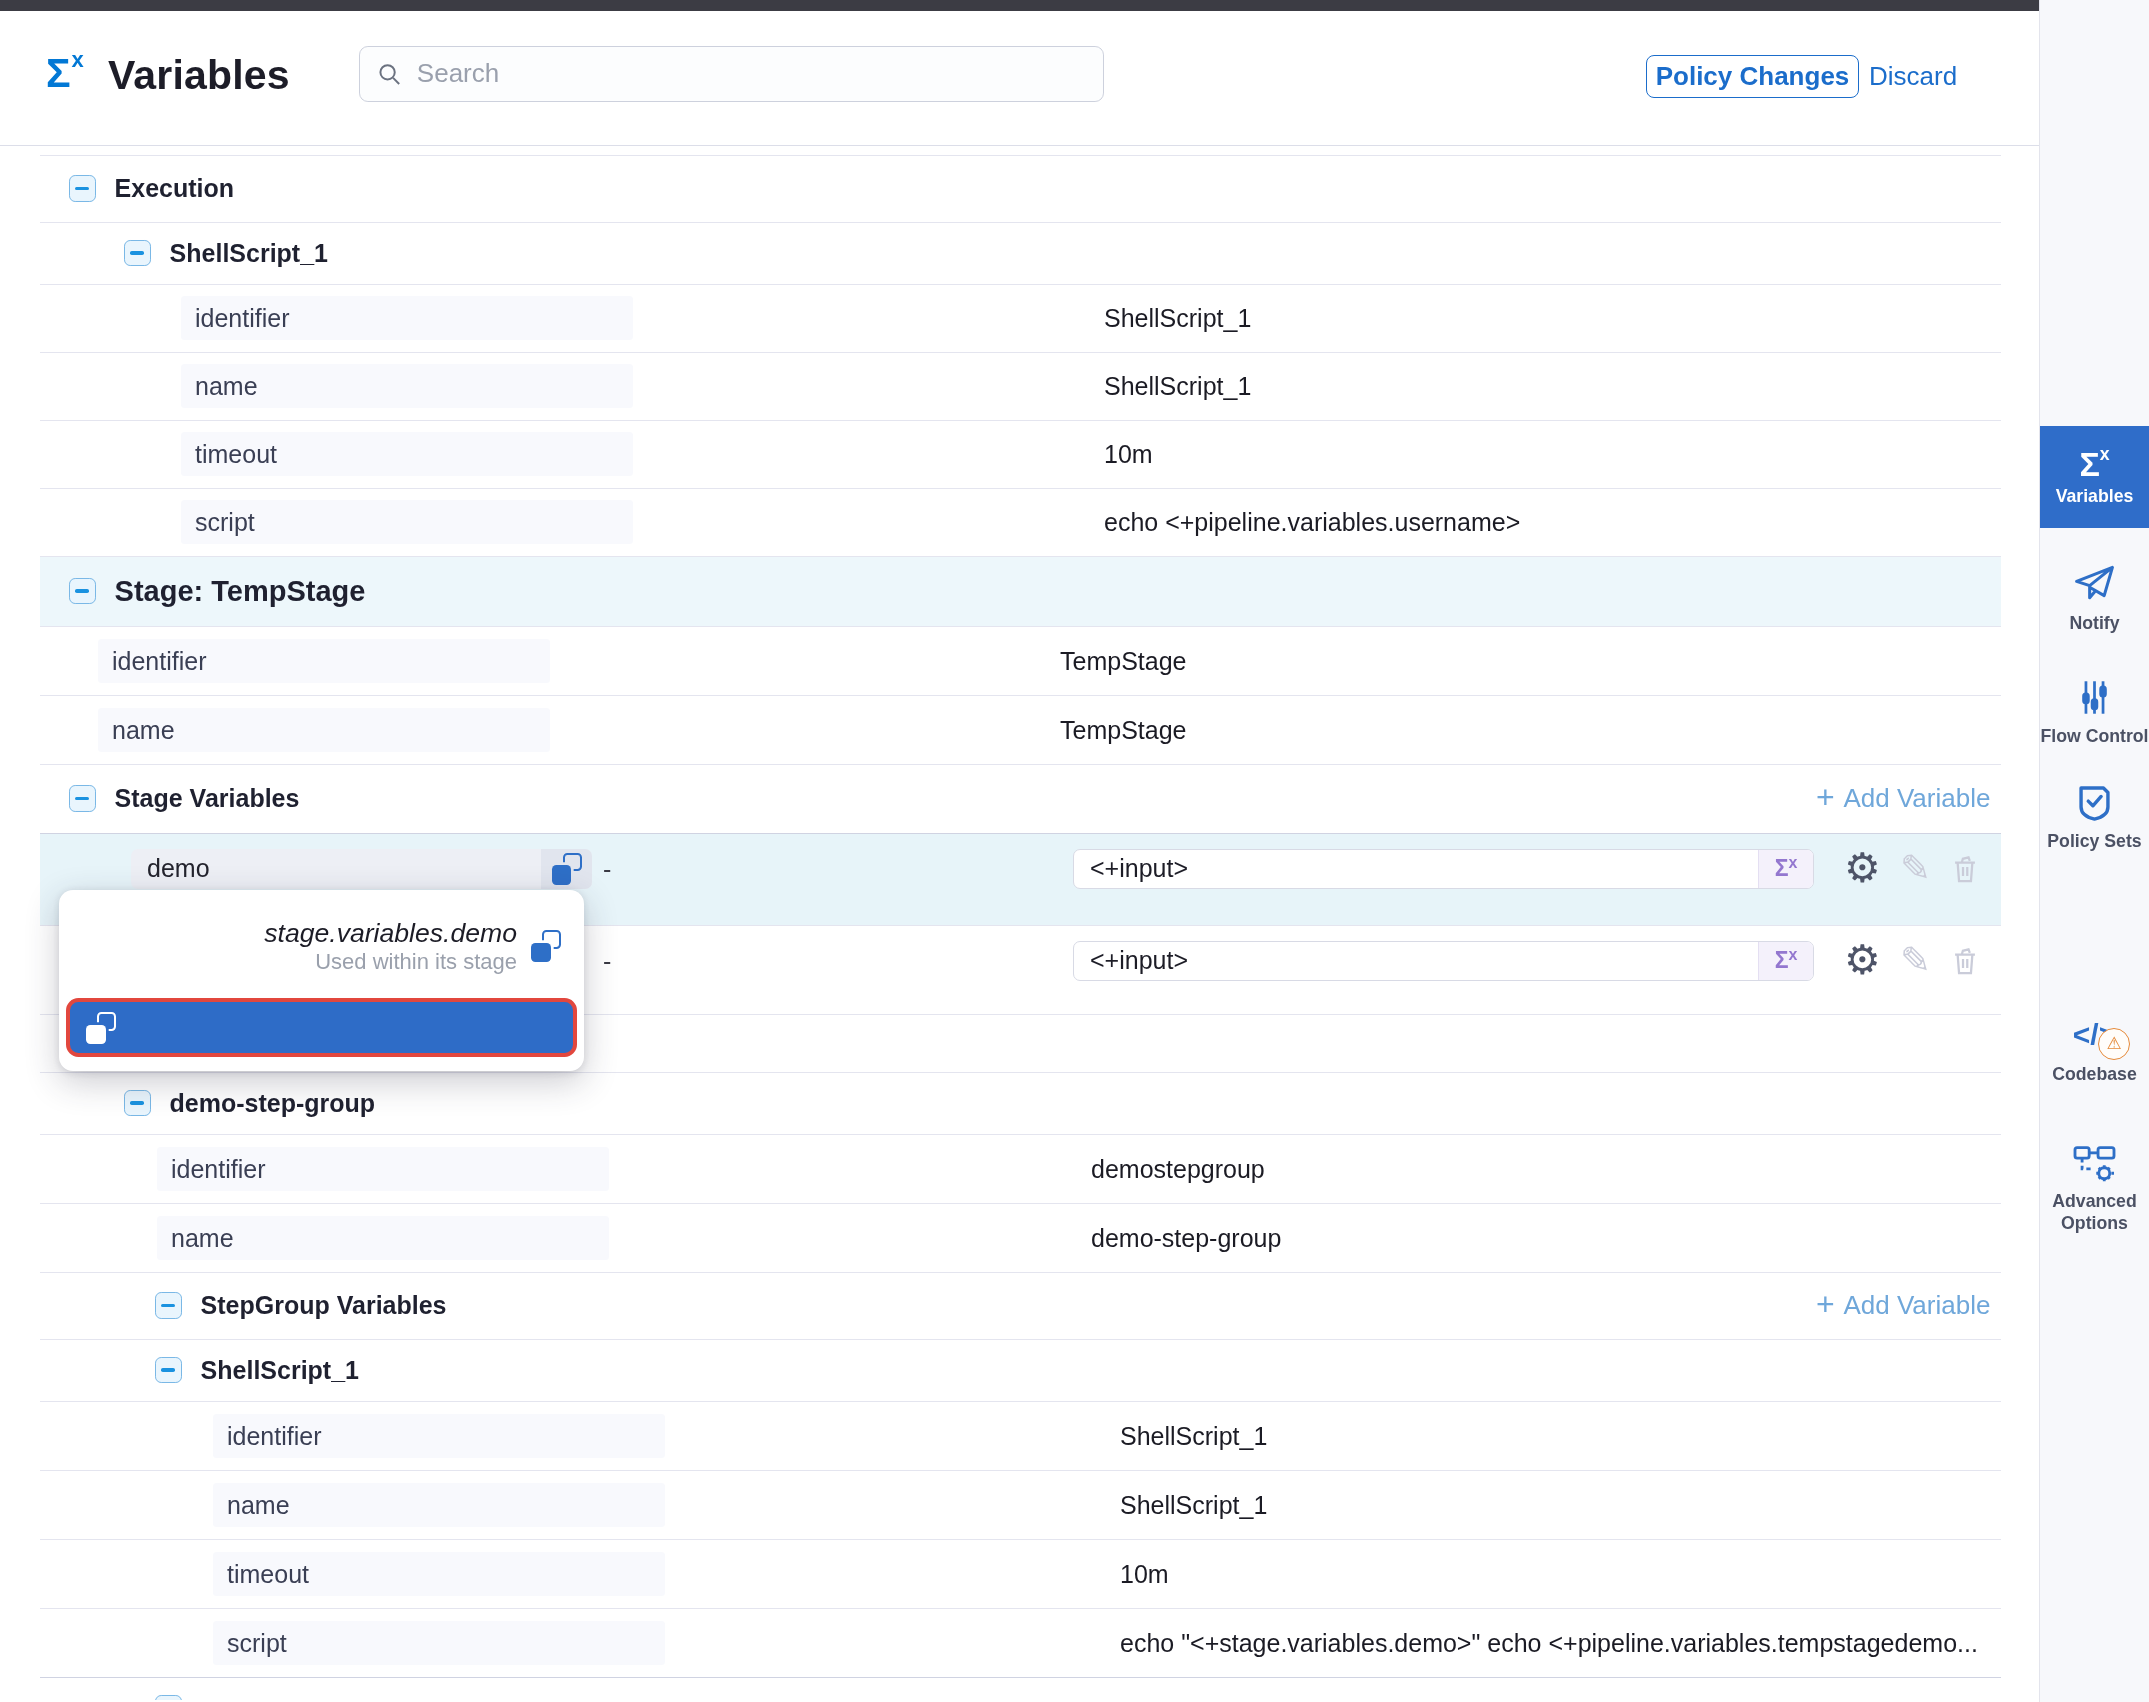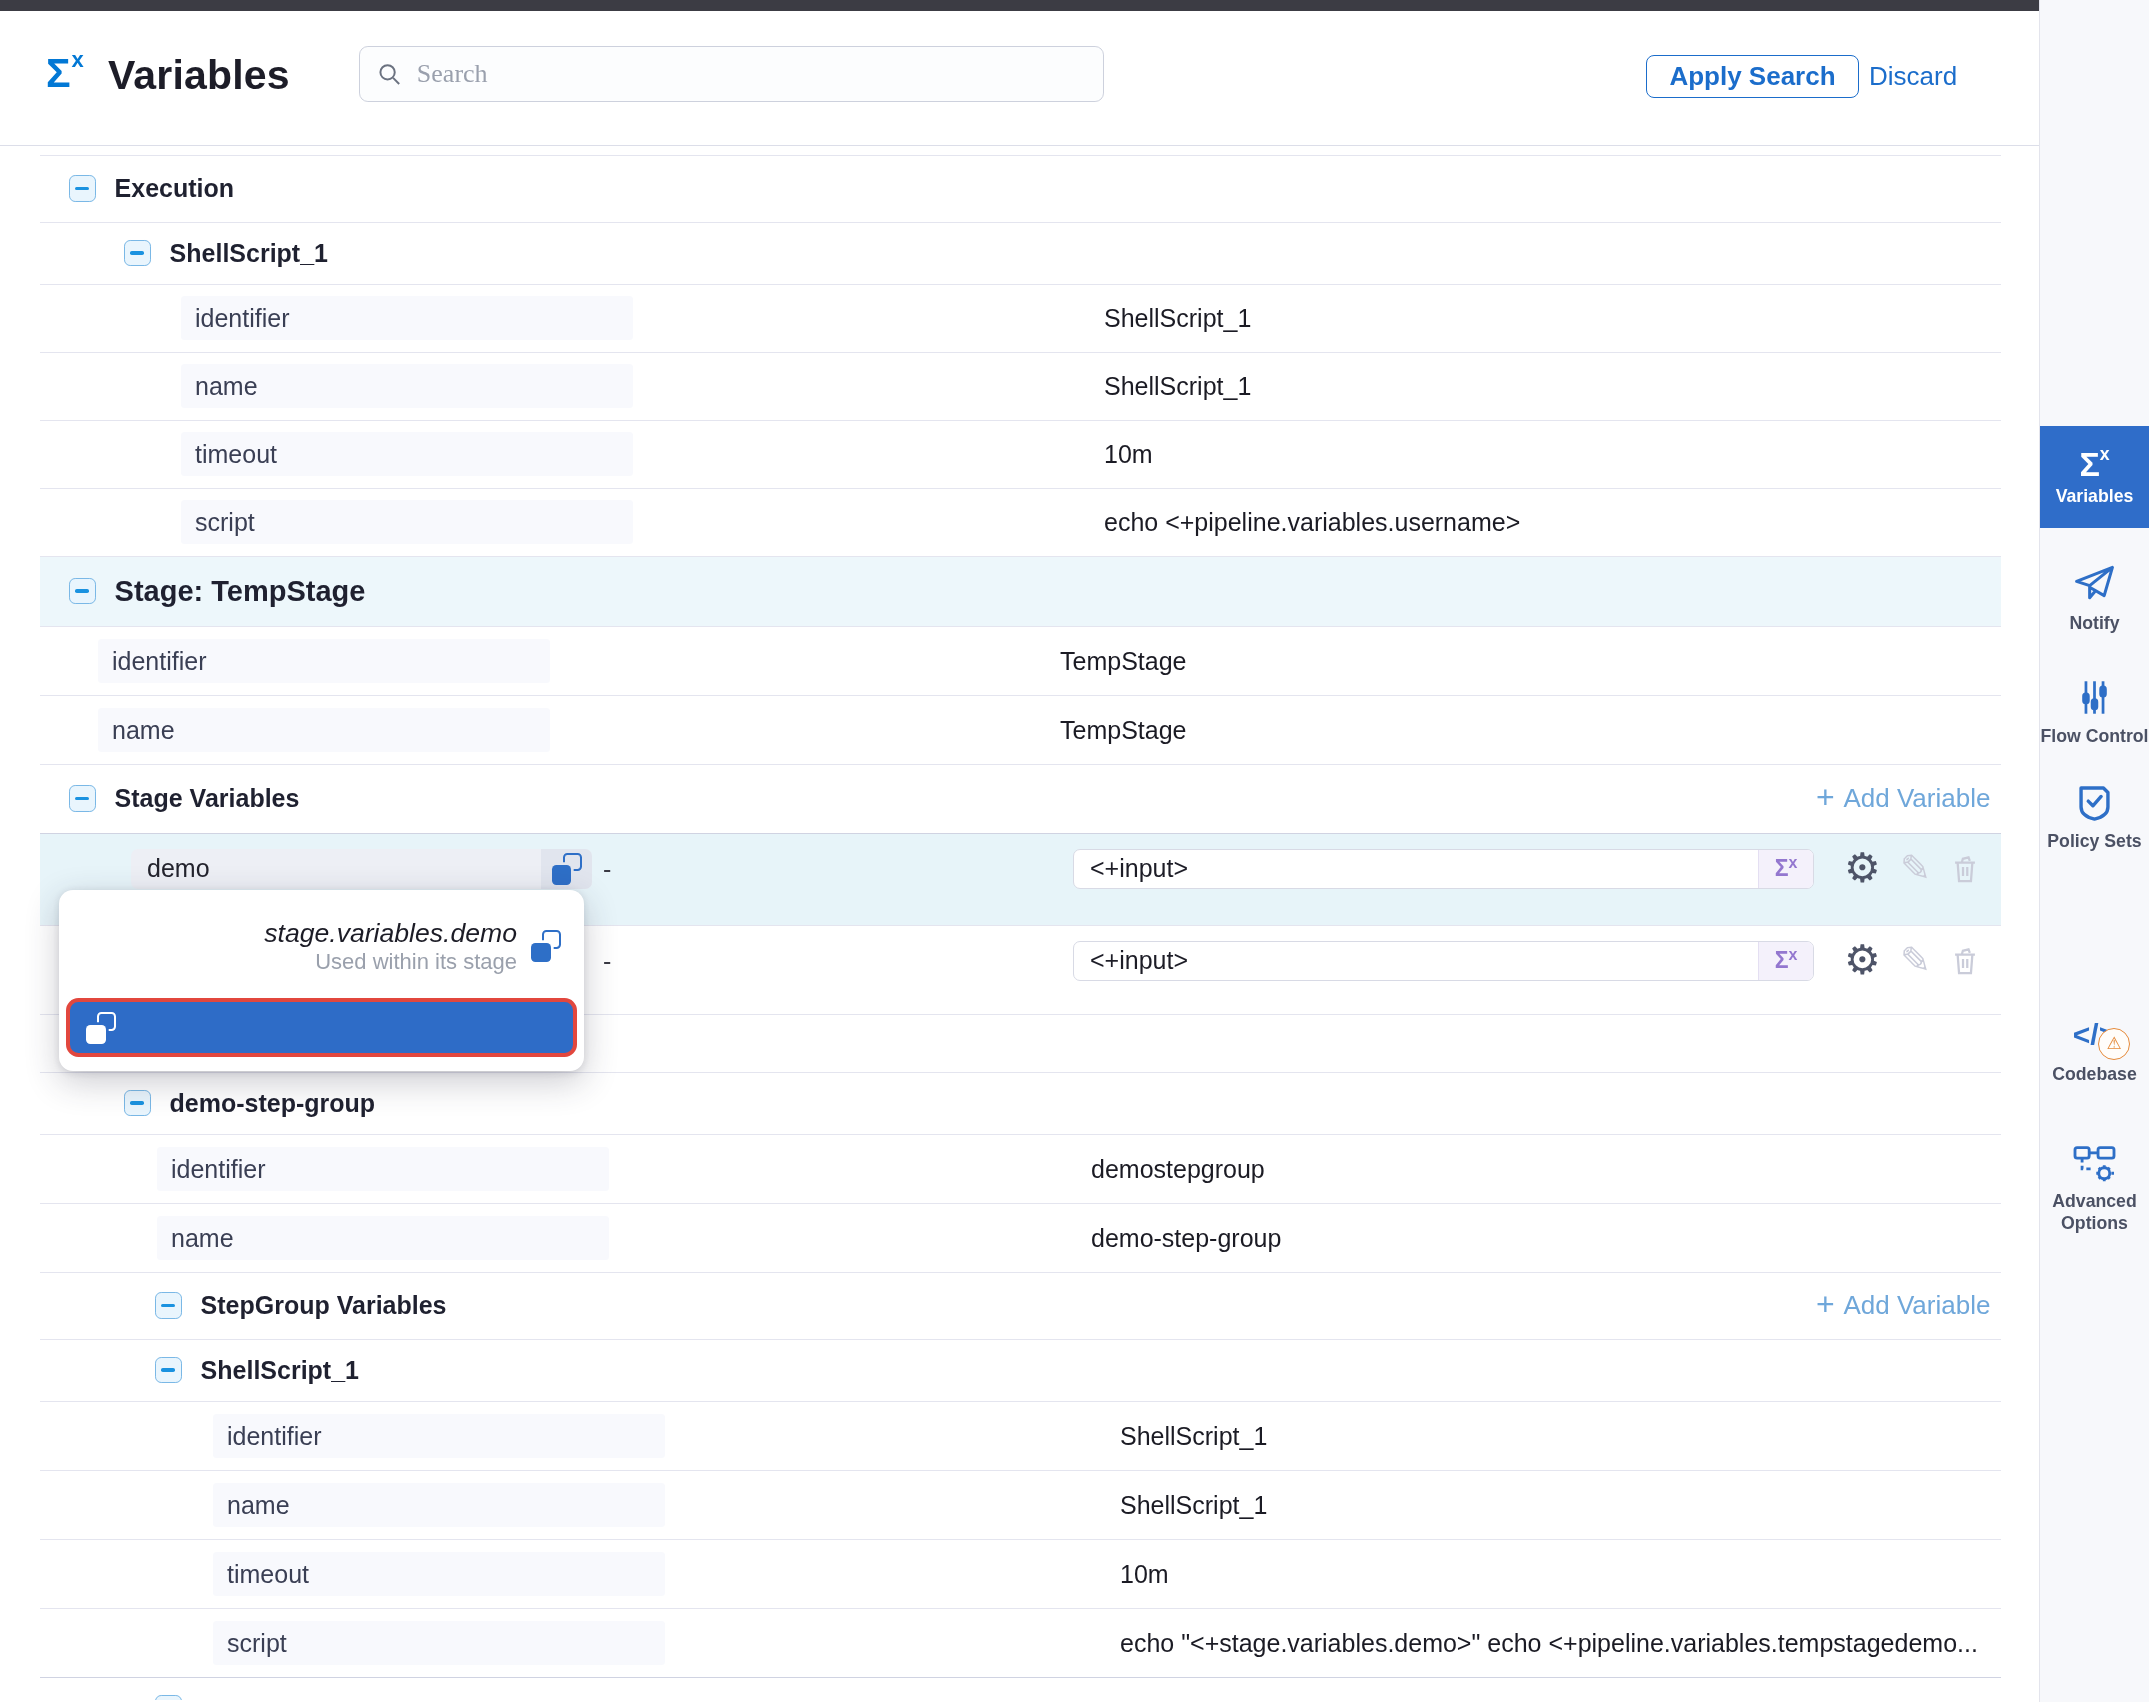--- a/index.html
+++ b/index.html
@@ -12,21 +12,21 @@
   .main  { position:absolute; left:0; top:10.6px; width:2039px; height:1692px; background:#fff; }
 
   
   .hdr { position:absolute; left:0; top:0; width:100%; height:135px; background:#fff; border-bottom:0.9px solid #dcdee9; }
   .logo { position:absolute; left:46px; top:39px; color:#0278d5; font-weight:700; font-size:41px; }
   .logo sup { font-size:22px; font-weight:700; position:relative; top:-5.3px; left:0.9px; }
   .page-title { position:absolute; left:108px; top:41px; font-size:41px; font-weight:700; color:#1d1d28; letter-spacing:0.2px; }
   .search { position:absolute; left:359px; top:35px; width:745px; height:56px; border:0.9px solid #cdd1dd; border-radius:8.9px;
             background:#fcfdfe; display:flex; align-items:center; padding:0 16px; gap:12.4px; }
   .search input { border:none; outline:none; background:transparent; font-size:26px; color:#3b82f6; width:100%;
-                  font-family:Liberation Serif, serif; }
+                  font-family:Liberation Sans, sans-serif; }
   .search input::placeholder { color:#9aa0ad; }
   .btn-apply { position:absolute; left:1646px; top:44px; width:213px; height:43px; border:1.8px solid #1b6dcb; border-radius:8px;
                color:#1b6dcb; font-size:26px; font-weight:600; display:flex; align-items:center; justify-content:center; background:#fff; }
   .btn-discard { position:absolute; left:1869px; top:50px; color:#1b6dcb; font-size:26px; font-weight:500; }
 
   
   .content { position:absolute; left:40px; top:136px; width:1961px; }
   .spacer { height:8px; }
   .row { position:relative; border-top:0.9px solid #e4e5ef; display:flex; align-items:center; background:#fff; }
   .row.stagebg { background:#edf7fb; }
@@ -98,21 +98,21 @@
   <div class="hdr">
     <div class="logo"><span>Σ</span><sup>x</sup></div>
     <div class="page-title">Variables</div>
     <div class="search">
       <svg width="28" height="28" viewBox="0 0 24 24" fill="none" stroke="#6b7280" stroke-width="1.8">
         <circle cx="10.5" cy="10.5" r="6.5"></circle>
           <line x1="15.5" y1="15.5" x2="21" y2="21"></line>
       </svg>
       <input type="text" placeholder="Search" style="">
     </div>
-    <div class="btn-apply">Apply Search</div>
+    <div class="btn-apply">Policy Changes</div>
     <div class="btn-discard">Discard</div>
   </div>
 
   <div class="content">
     <div class="spacer"></div>
 
     <div class="row" style="height:67px">
       <span class="minus" style="margin-left:29px"></span>
       <span class="tlabel">Execution</span>
     </div>

